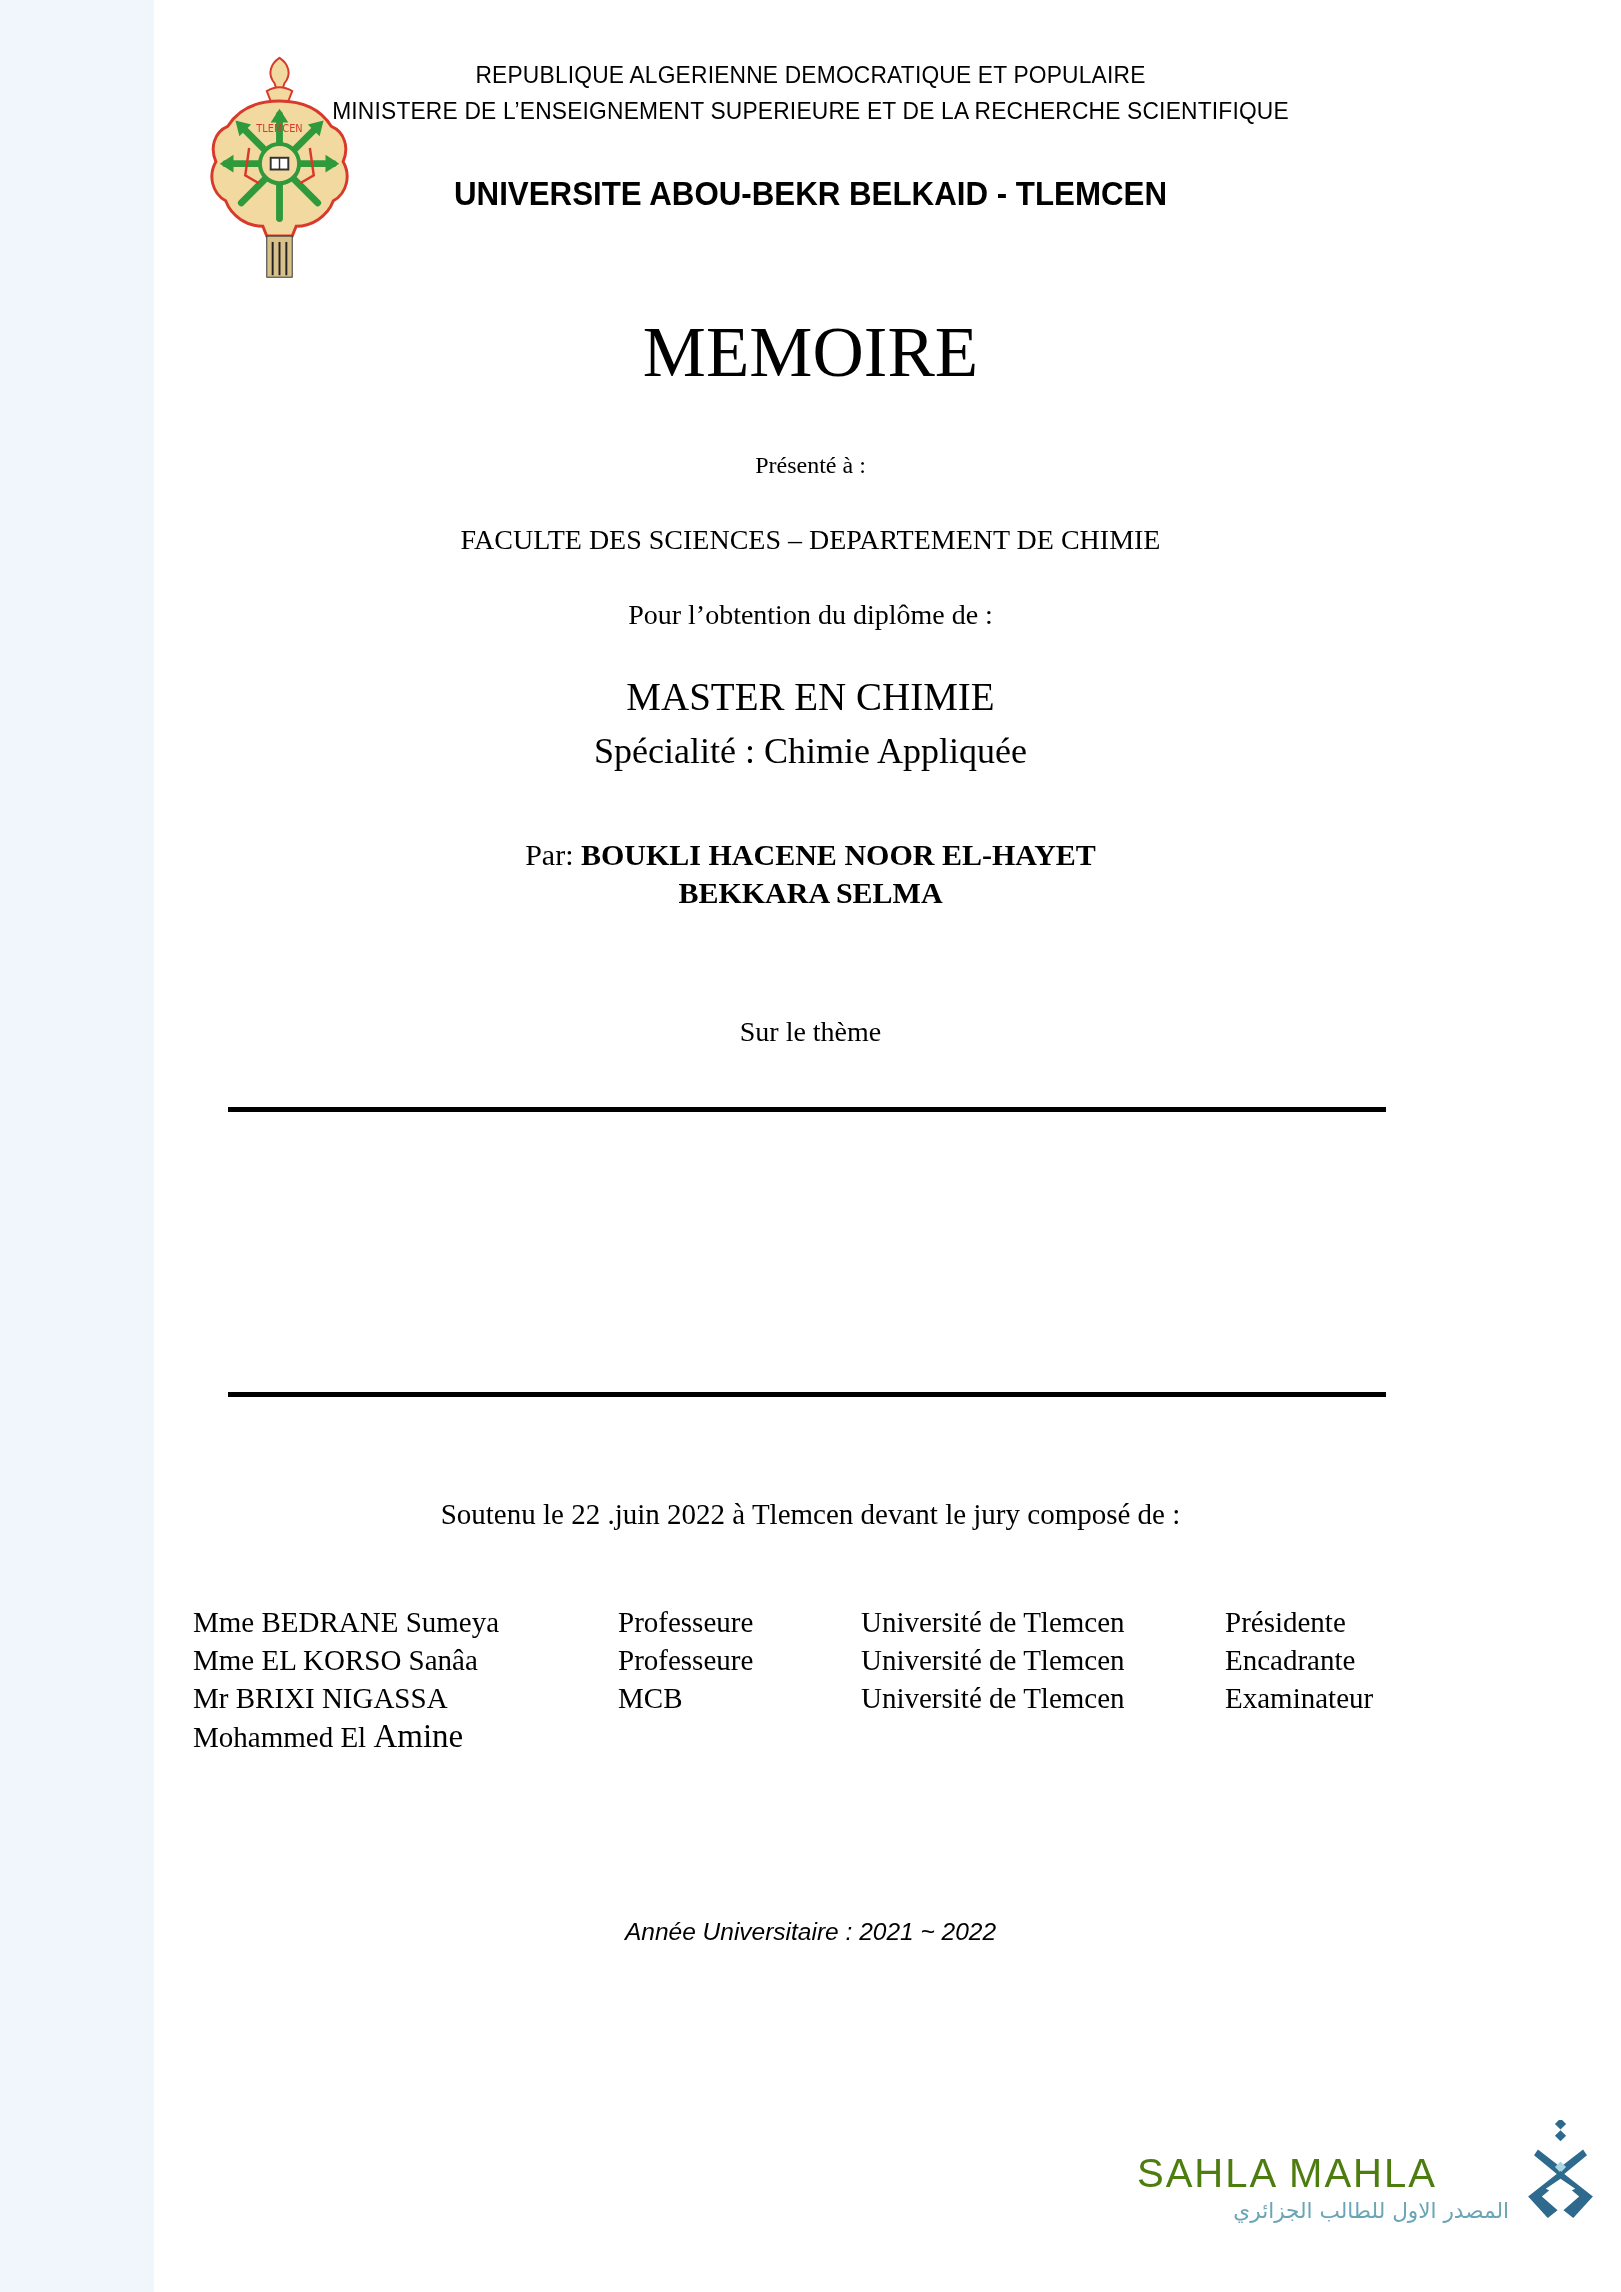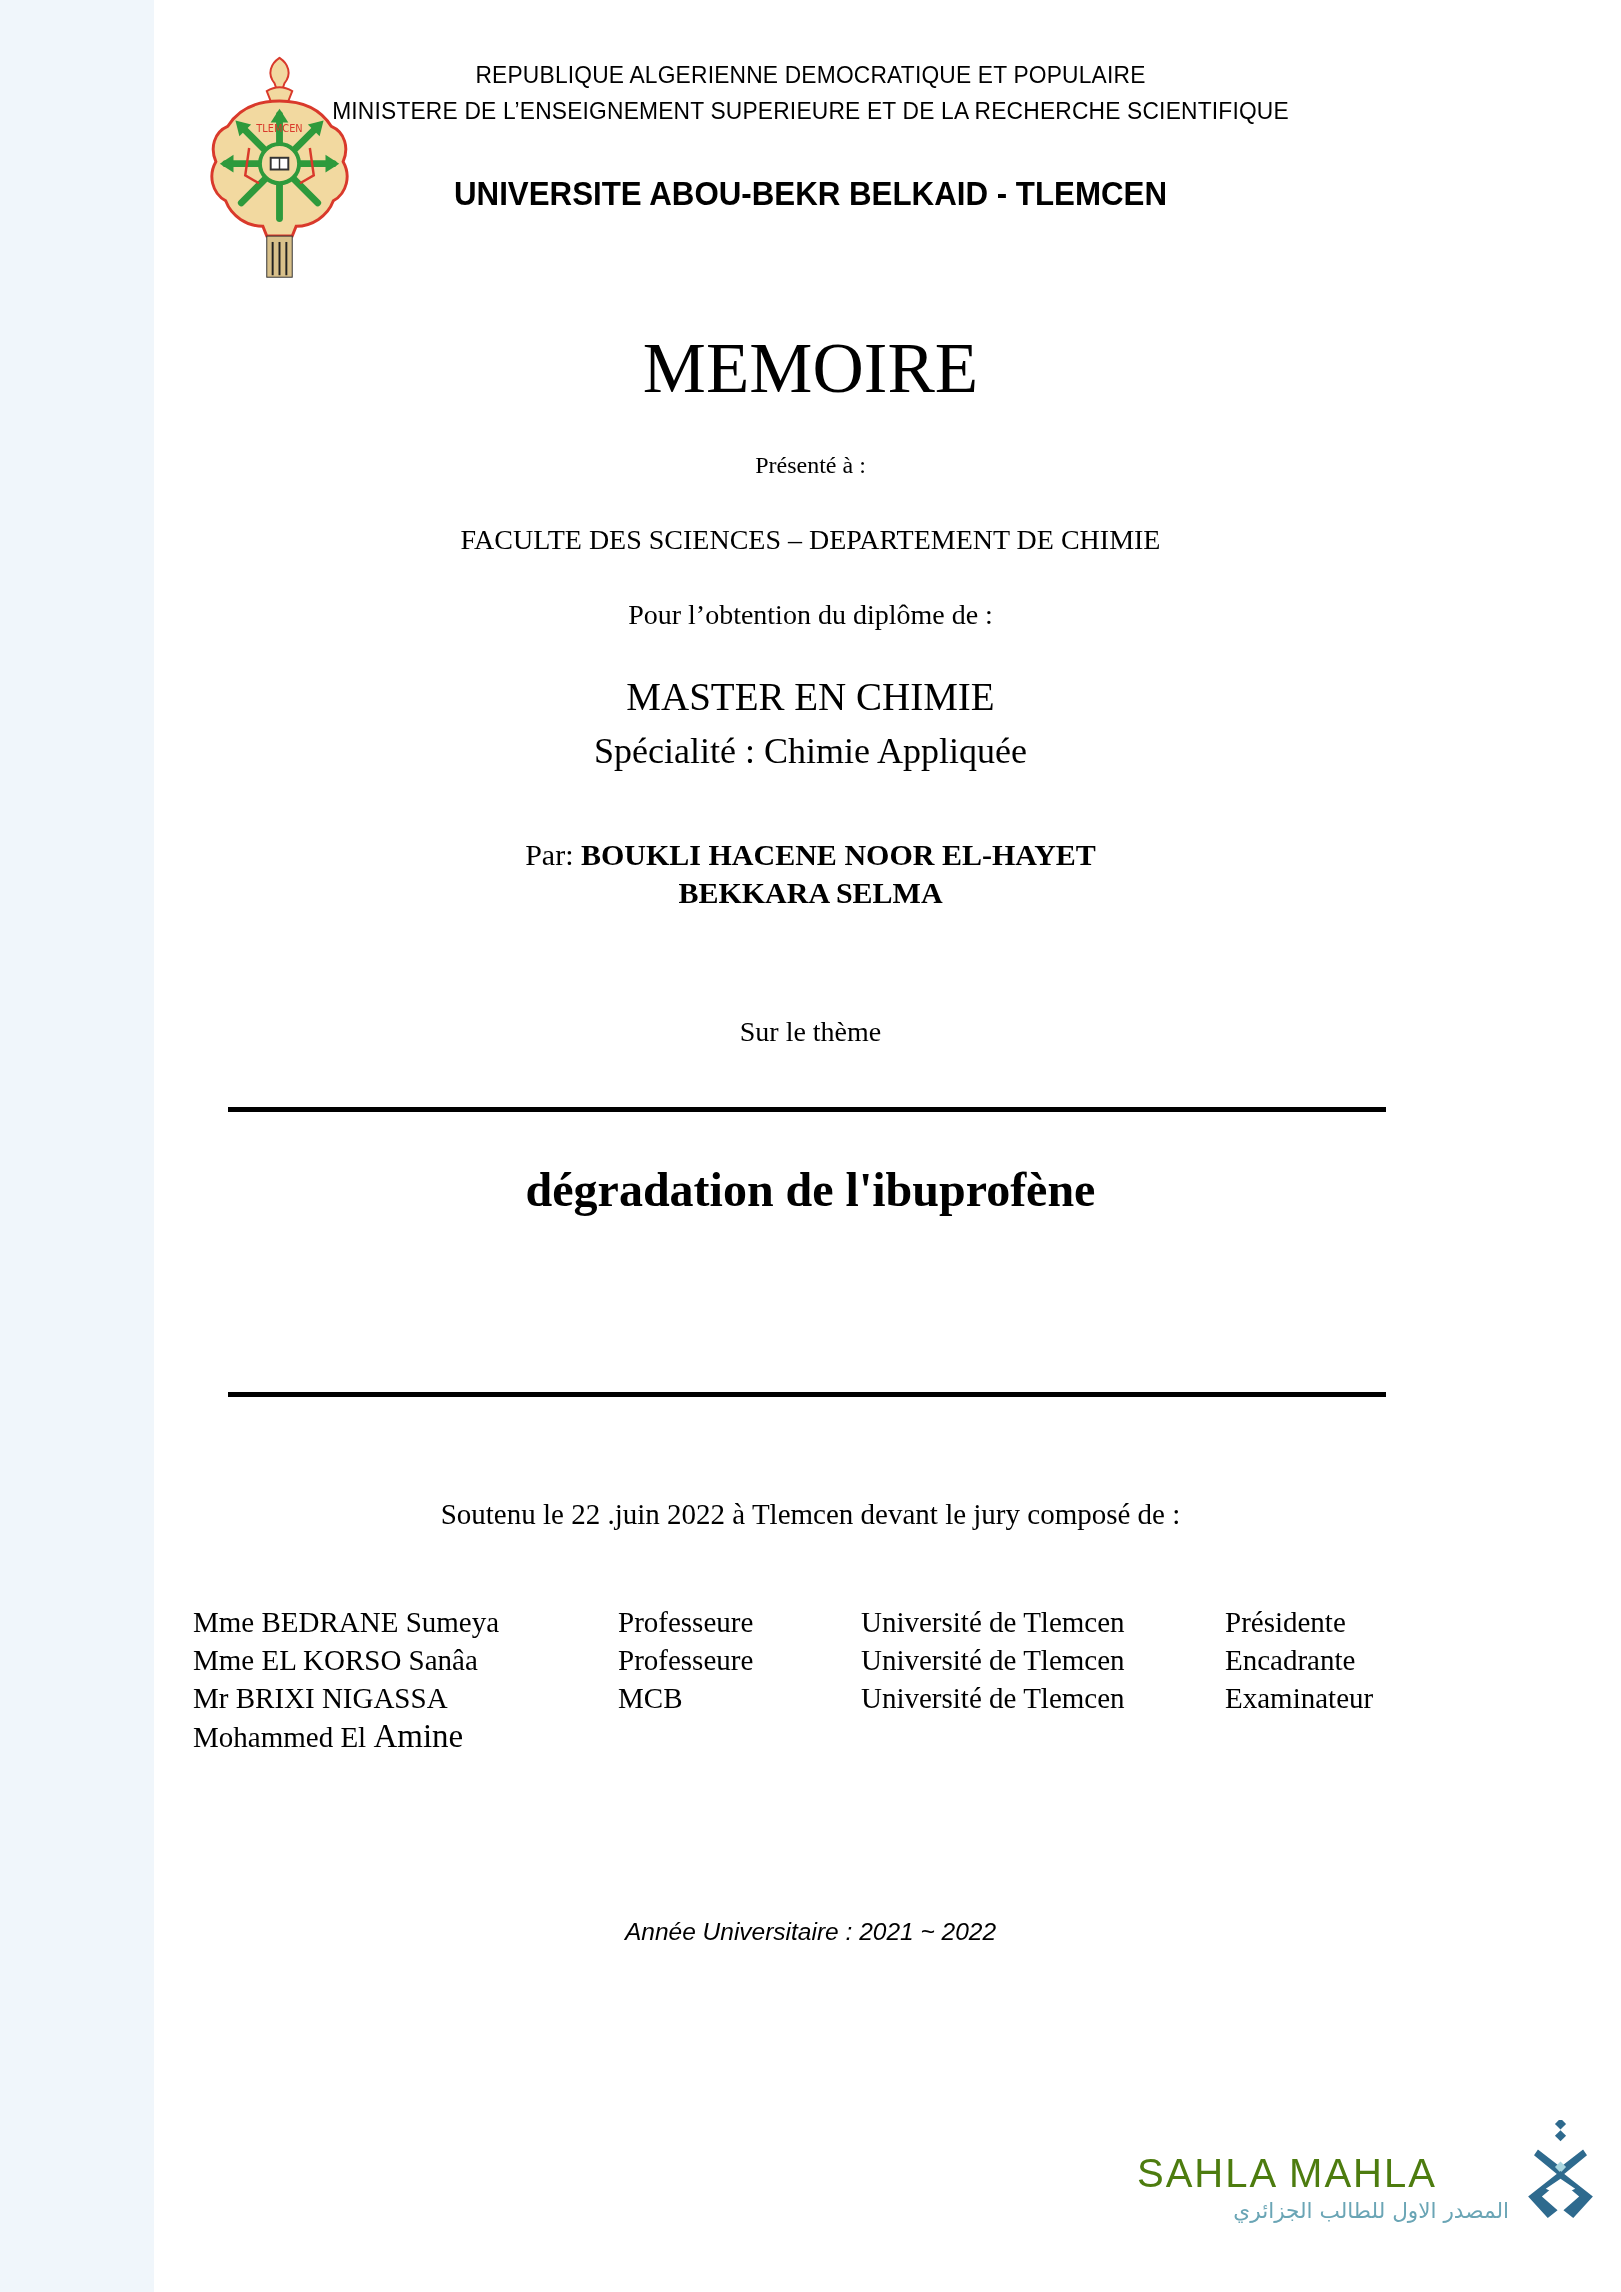--- a/index.html
+++ b/index.html
@@ -12,21 +12,21 @@
   .side-strip {
     position: absolute; left: 0; top: 0; width: 154px; height: 2293px;
     background: #f0f6fb;
   }
   .abs { position: absolute; }
   .center { position: absolute; left: 154px; width: 1313px; text-align: center; }
   .sans { font-family: "Liberation Sans", sans-serif; }
   .hdr1 { top: 61px; font-size: 24.5px; letter-spacing: 0.2px; transform: scaleX(0.93); }
   .hdr2 { top: 97px; font-size: 24.5px; letter-spacing: 0.2px; transform: scaleX(0.93); }
   .univ { top: 174px; font-size: 34px; font-weight: bold; transform: scaleX(0.92); }
-  .memoire { top: 328px; font-size: 71px; text-align: center; }
+  .memoire { top: 312px; font-size: 71px; text-align: center; }
   .present { top: 452px; font-size: 24px; }
   .faculte { top: 524px; font-size: 28px; }
   .obtention { top: 599px; font-size: 28px; }
   .master { top: 674px; font-size: 39px; }
   .specialite { top: 730px; font-size: 36px; }
   .par-line { top: 838px; font-size: 30px; }
   .par-line b { font-weight: bold; }
   .author2 { top: 876px; font-size: 30px; font-weight: bold; }
   .theme { top: 1016px; font-size: 28px; }
   .rule { position: absolute; left: 228px; width: 1158px; height: 4.9px; background: #000; }
@@ -104,21 +104,20 @@
 
 <div class="center par-line">
   <span>Par: </span><b>BOUKLI HACENE NOOR EL-HAYET</b>
 </div>
 <div class="center author2">BEKKARA SELMA</div>
 
 <div class="center theme">Sur le thème</div>
 
 <div class="rule top"></div>
 <div class="center title">
-  <div>dégradation de l'ibuprofène</div>
 </div>
 <div class="rule bottom"></div>
 
 <div class="center soutenu">Soutenu le 22 .juin 2022 à Tlemcen devant le jury composé de :</div>
 
 <div class="jury">
   <div class="row">
     <span class="c1">Mme BEDRANE Sumeya</span>
     <span class="c2">Professeure</span>
     <span class="c3">Université de Tlemcen</span>

